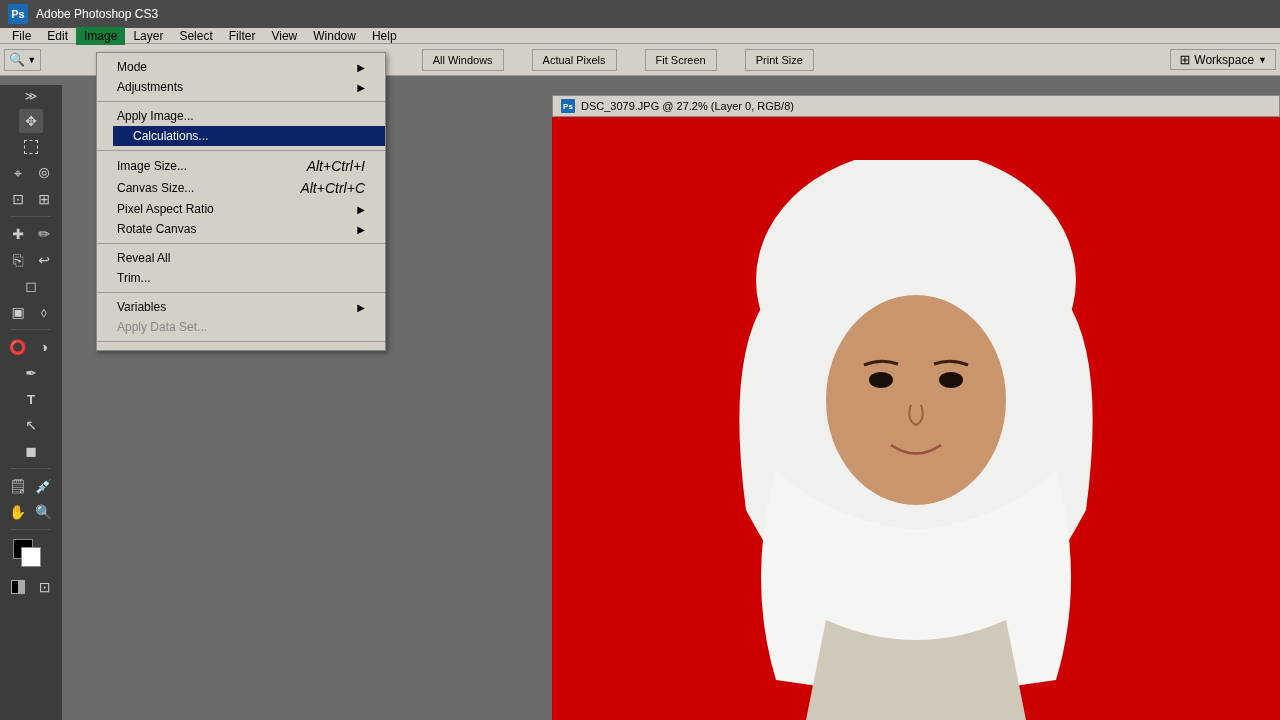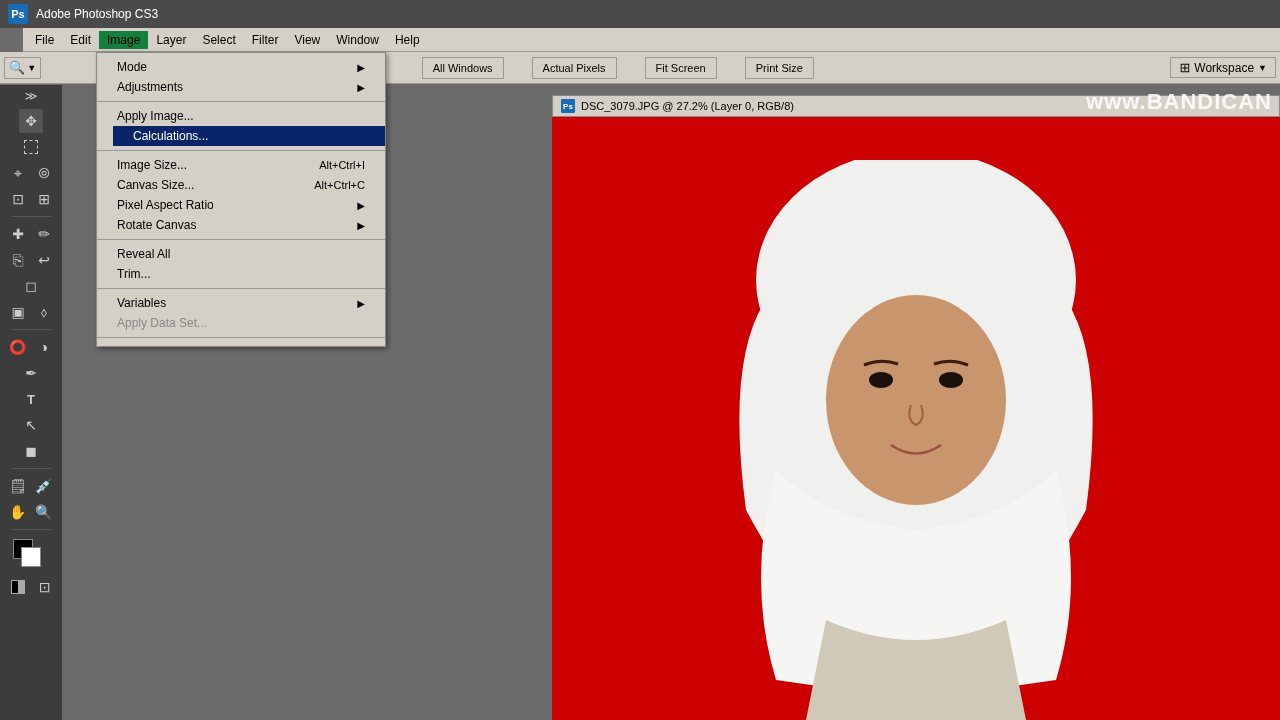--- a/index.html
+++ b/index.html
@@ -29,28 +29,27 @@
       color: #fff;
       font-weight: bold;
       font-size: 11px;
       display: flex; align-items: center; justify-content: center;
       margin-right: 8px;
       border-radius: 2px;
     }
 
     
     #menu-bar {
-      height: 24px;
+      height: 16px;
       background: #d4d0c8;
       display: flex;
       align-items: center;
       padding: 0 4px;
       border-bottom: 1px solid #999;
       position: relative;
-      margin-left: 23px;
     }
     .menu-item {
       padding: 2px 8px;
       cursor: pointer;
       color: #000;
       font-size: 12px;
     }
     .menu-item.active { background: #d4d0c8; color: #000; }
 
     
@@ -193,21 +192,22 @@
       align-items: center;
       justify-content: space-between;
       font-size: 12px;
       color: #000;
       position: relative;
     }
     .dropdown-item.highlighted { background: #0a246a; color: #fff; margin-left: 16px; }
     .dropdown-item.disabled { color: #888; cursor: default; }
     .dropdown-item .shortcut {
       margin-left: 8px;
-      font-size: 11px;
+      font-size: 14px;
+      font-style: italic;
     }
     .dropdown-item .arrow {
       font-size: 10px;
     }
 
     
     #watermark {
       position: absolute;
       top: 0;
       right: 0;
@@ -436,21 +436,20 @@
           <path d="M265,285 Q290,302 315,285" stroke="#9a5040" stroke-width="2.5" fill="none"></path>
 
           <path d="M150,310 Q120,420 150,520 L290,540 L430,520 Q460,420 430,310 Q380,360 290,370 Q200,360 150,310Z" fill="#f5f5f3"></path>
 
           <path d="M200,460 Q290,500 380,460 L400,560 L180,560Z" fill="#d0c8b8"></path>
         </svg>
       </div>
     </div>
   </div>
 
-  <div id="watermark">www.BANDICAN</div>
 </div>
 
 <div id="image-menu">
 
   <div class="dropdown-item">
     <span>Mode</span>
     <span class="arrow">▶</span>
   </div>
   <div class="dropdown-item">
     <span>Adjustments</span>

